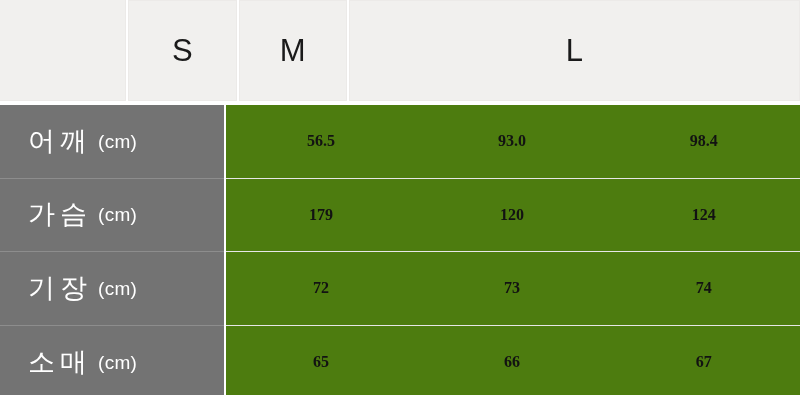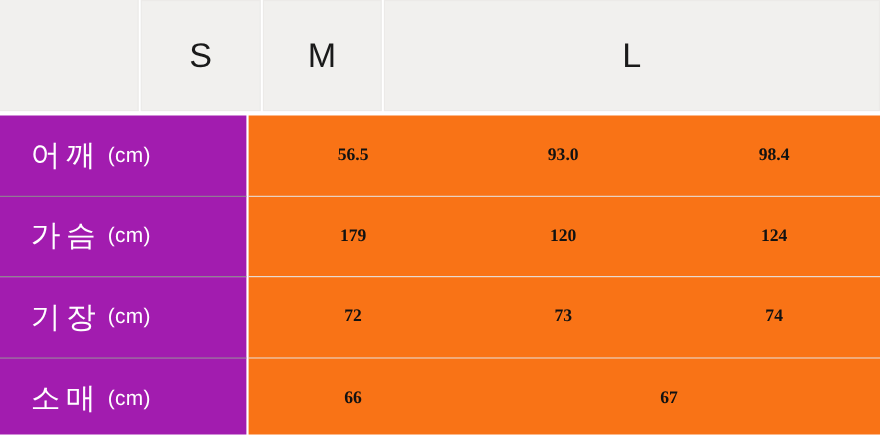--- a/index.html
+++ b/index.html
@@ -75,21 +75,21 @@
   .trow {
     display: flex;
     width: 800px;
     height: 73.5px;
     box-sizing: border-box;
   }
   .td-label {
     width: 224px;
     height: 73.5px;
     box-sizing: border-box;
-    background: #a21caf;
+    background: #737373;
     border-bottom: 1px solid #8d8d8d;
     display: flex;
     align-items: center;
     padding-left: 28px;
   }
   .trow:last-child .td-label {
     border-bottom: none;
   }
   .label-ko {
     font-family: "Liberation Sans", "DejaVu Sans", sans-serif;
@@ -107,21 +107,21 @@
     line-height: 1;
     margin-left: 6px;
     letter-spacing: 0.3px;
   }
 
   .td-values {
     width: 576px;
     height: 73.5px;
     box-sizing: border-box;
     margin-left: 2px;
-    background: #f97316;
+    background: #4d7c0f;
     border-bottom: 1px solid #e6e6e6;
     display: flex;
     align-items: center;
   }
   .trow:last-child .td-values {
     border-bottom: none;
   }
   .td-val {
     width: 191px;
     text-align: center;
@@ -192,19 +192,20 @@
         <span class="td-val td-val-last">74</span>
       </div>
     </div>
 
     <div class="trow">
       <div class="td-label">
         <span class="label-ko">소매</span>
         <span class="label-unit">(cm)</span>
       </div>
       <div class="td-values">
+        <span class="td-val">65</span>
         <span class="td-val">66</span>
         <span class="td-val td-val-last">67</span>
       </div>
     </div>
 
   </div>
 </div>
 
 </body></html>

